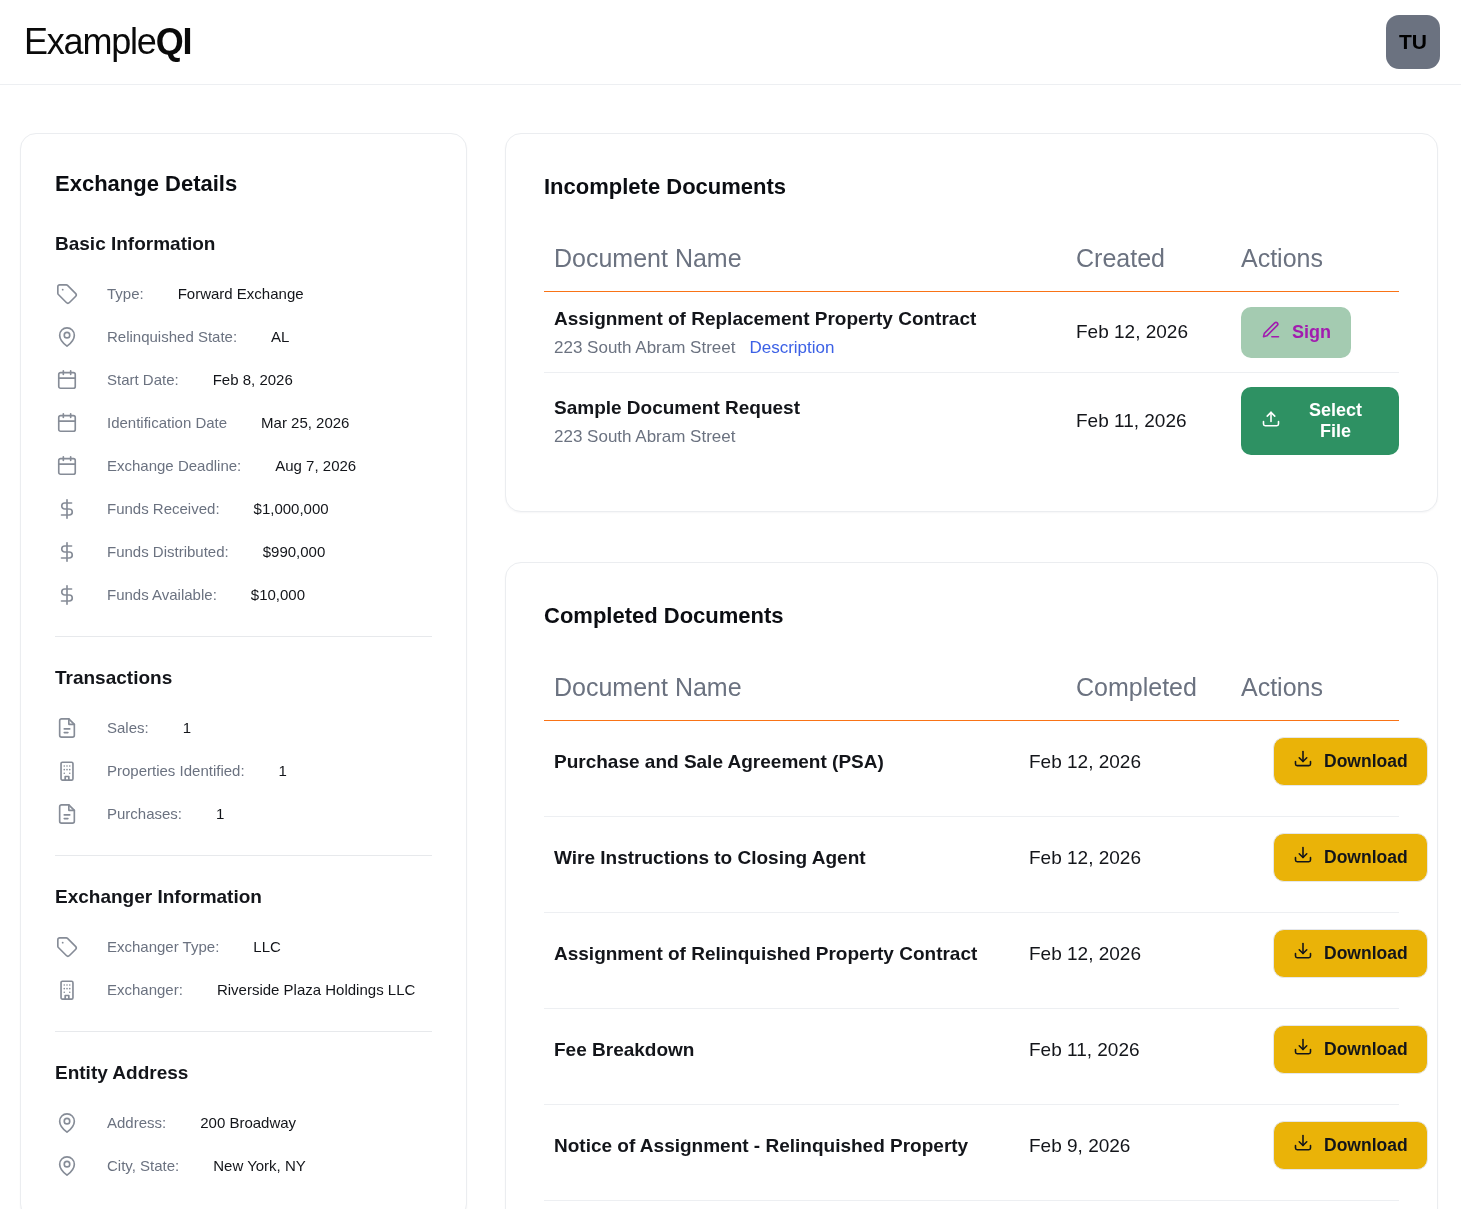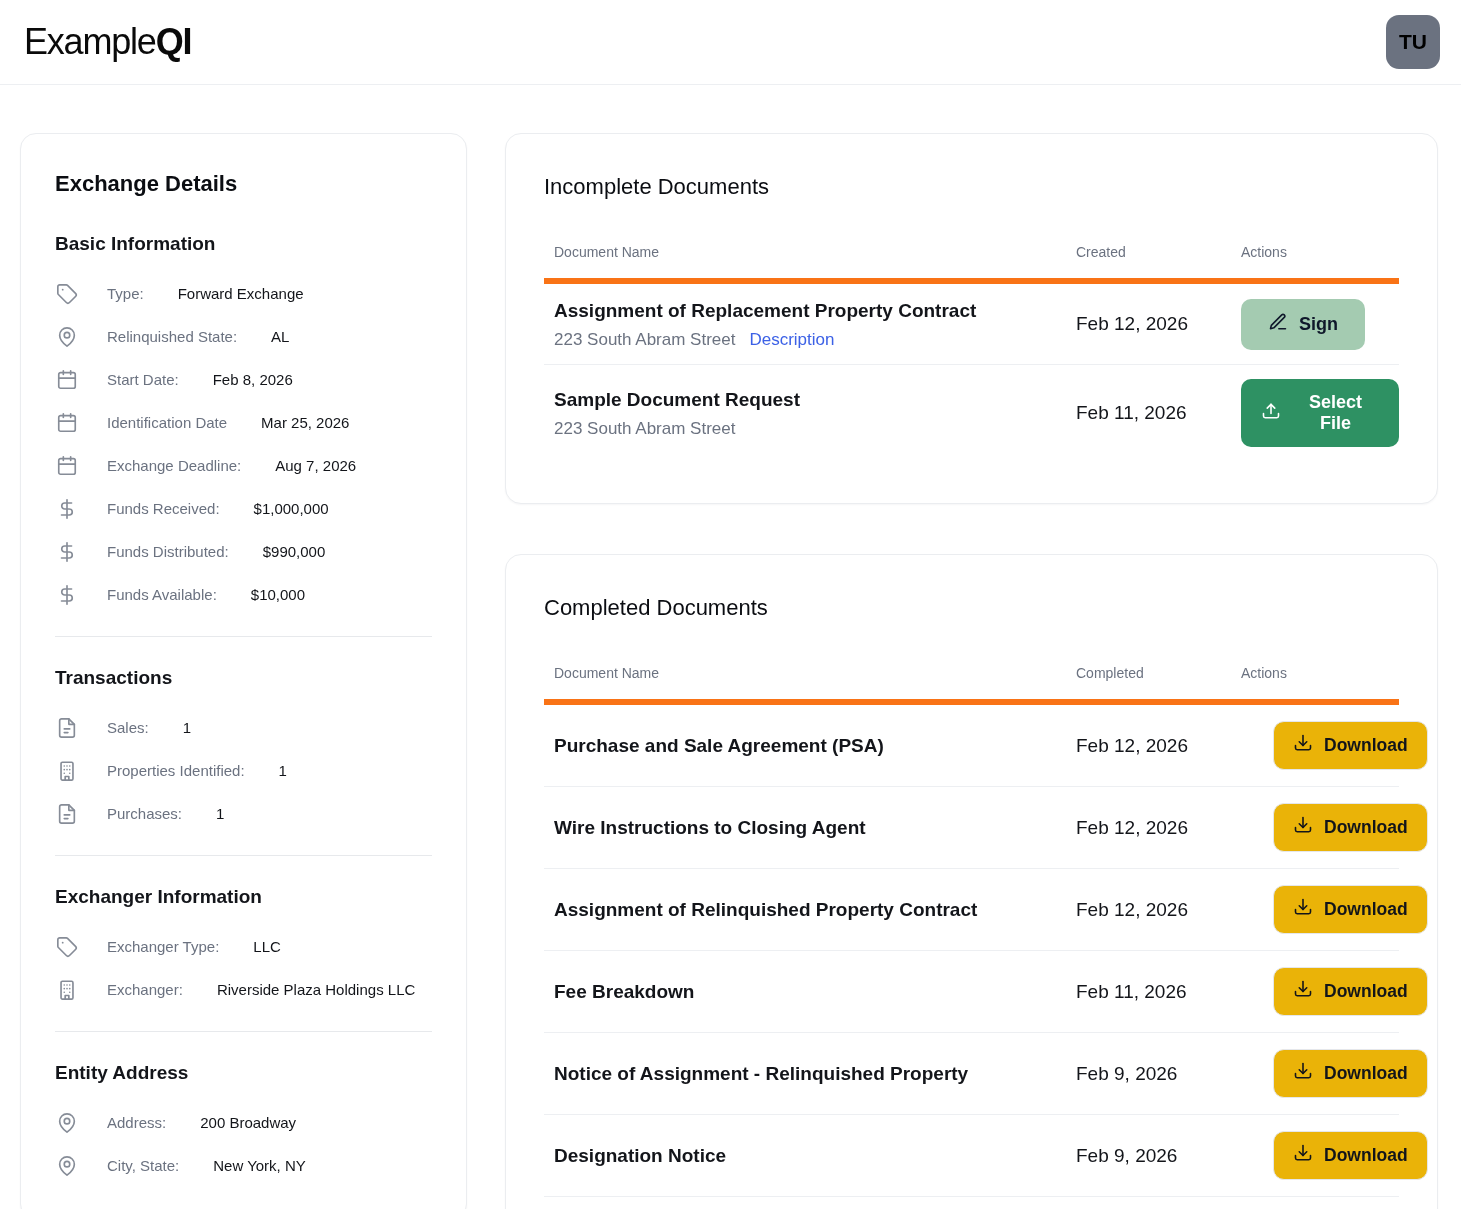--- a/index.html
+++ b/index.html
@@ -28,42 +28,42 @@
   .item { display:flex; align-items:center; gap:28px; margin-bottom:17px; font-size:15px; line-height:26px; }
   .item:last-child { margin-bottom:0; }
   .ic { width:24px; height:24px; color:#868c97; flex:none; display:flex; align-items:center; justify-content:center; }
   .ic svg { width:22px; height:22px; }
   .lbl { color:#6b7280; flex:none; }
   .val { color:#13151a; font-weight:500; margin-left:6px; }
 
   
   .right-col { flex:1; display:flex; flex-direction:column; gap:50px; }
   .doc-card { padding:40px 38px 42px 38px; }
-  .doc-title { font-size:22px; font-weight:400; color:#0b0d12; margin-bottom:44px; }
-  .tbl-header { display:flex; align-items:center; color:#6b7280; font-size:14px;
-                padding:0 0 18px 10px; border-bottom:6px solid #f97316; }
+  .doc-title { font-size:22px; font-weight:700; color:#0b0d12; margin-bottom:44px; }
+  .tbl-header { display:flex; align-items:center; color:#6b7280; font-size:25px;
+                padding:0 0 18px 10px; border-bottom:1px solid #f97316; }
   .col-name { flex:1; min-width:0; }
   .col-date { width:165px; flex:none; }
   .col-act  { width:158px; flex:none; }
   .row { display:flex; align-items:center; padding:14px 0 14px 10px; }
   .row.bordered { border-bottom:1px solid #edeff2; }
   .doc-name { font-size:19px; font-weight:700; color:#13151a; line-height:26px; }
   .doc-sub { margin-top:6px; font-size:17px; color:#6b7280; }
   .doc-link { color:var(--link-blue,#3c61e6); margin-left:14px; text-decoration:none; cursor:pointer; }
   .date-cell { font-size:19px; color:#13151a; }
 
   
   .btn { display:inline-flex; align-items:center; gap:11px; border:none; border-radius:10px;
          font-family:"Liberation Sans", sans-serif; font-size:18px; font-weight:700; cursor:pointer; }
   .btn svg { width:20px; height:20px; }
-  .btn-sign { background:var(--muted-green,#a4cbb1); color:#0f172a; padding:13px 27px; }
+  .btn-sign { background:var(--muted-green,#a4cbb1); color:#a21caf; padding:13px 20px; }
   .btn-select { background:var(--accent-green,#2e9163); color:#ffffff; padding:13px 20px; }
   .btn-download { background:#eab308; border:1px solid #e5e7eb; color:#13151a; padding:11px 19px;
                   font-size:17.5px; border-radius:11px;margin-left:32px; }
-  .completed-rows .row { padding-top:16px; padding-bottom:16px; }
+  .completed-rows .row { padding-top:16px; padding-bottom:30px;gap:47px; }
 </style>
 </head>
 <body>
 
 <svg width="0" height="0" style="position:absolute" aria-hidden="true">
   <defs>
     <g id="i-tag" fill="none" stroke="currentColor" stroke-width="1.8" stroke-linecap="round" stroke-linejoin="round">
       <path d="M12.586 2.586A2 2 0 0 0 11.172 2H4a2 2 0 0 0-2 2v7.172a2 2 0 0 0 .586 1.414l8.704 8.704a2.426 2.426 0 0 0 3.42 0l6.58-6.58a2.426 2.426 0 0 0 0-3.42z"></path>
       <circle cx="7.3" cy="7.3" r="1" fill="currentColor" stroke="none"></circle>
     </g>

